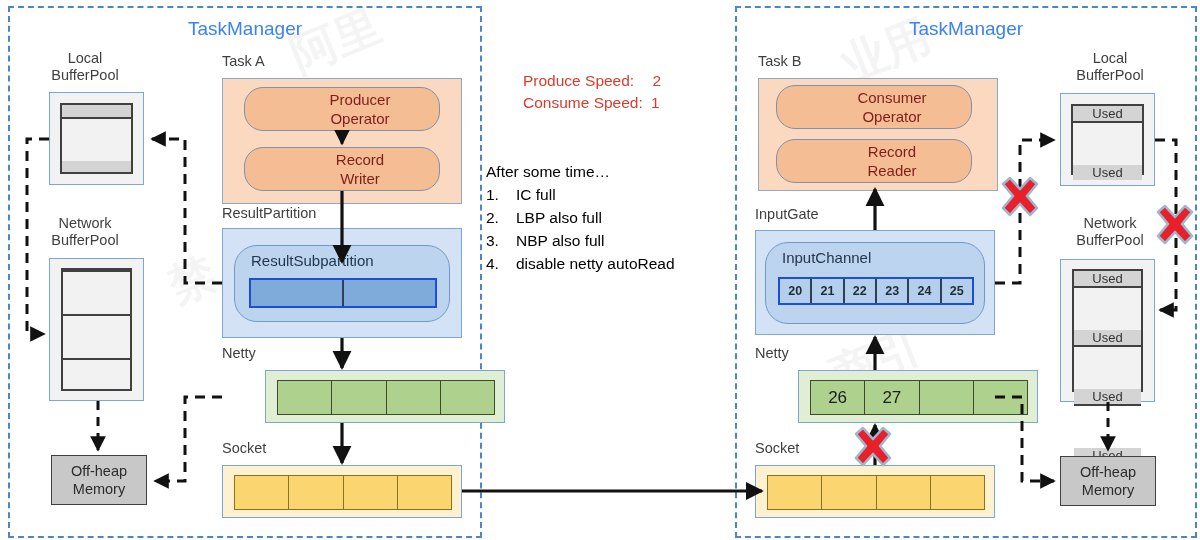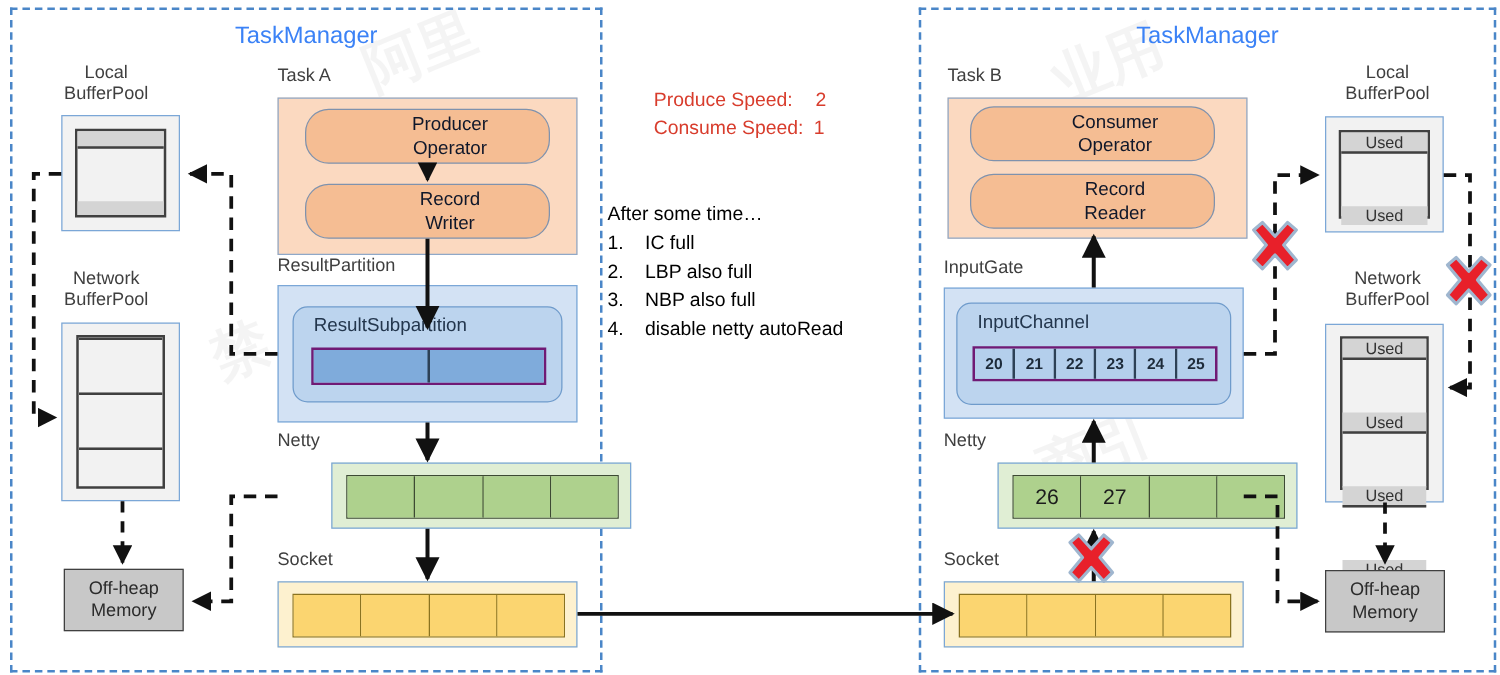--- a/index.html
+++ b/index.html
@@ -13,27 +13,27 @@
   .lbl.center{text-align:center;}
 
   
   .pool{position:absolute;background:#f2f2f2;border:1.3px solid #7ba7d7;box-sizing:border-box;}
   .pool-inner{position:absolute;border:2px solid #404040;box-sizing:border-box;display:flex;flex-direction:column;gap:42px;}
   .pcell{flex:1;background:#d4d4d4;border-bottom:2px solid #404040;display:flex;align-items:center;justify-content:center;font-size:13px;color:#333;box-sizing:border-box;}
   .pcell:last-child{border-bottom:none;}
 
   
   .taskbox{position:absolute;background:#fbd9c0;border:1.3px solid #8fa8c8;box-sizing:border-box;}
-  .opbox{position:absolute;background:#f5bd93;border:1.4px solid #7f92ad;border-radius:19px;box-sizing:border-box;display:flex;align-items:center;justify-content:center;text-align:center;font-size:15px;line-height:19px;color:#0f172a;padding-left:36px;}
+  .opbox{position:absolute;background:#f5bd93;border:1.4px solid #7f92ad;border-radius:19px;box-sizing:border-box;display:flex;align-items:center;justify-content:center;text-align:center;font-size:15px;line-height:19px;color:#7f1d1d;padding-left:36px;}
 
   
   .bluebox{position:absolute;background:#d3e2f4;border:1.3px solid #7ba7d7;box-sizing:border-box;}
-  .bluebox-inner{position:absolute;background:#bcd4ee;border:1.4px solid #6f9bcb;border-radius:12px;box-sizing:border-box;}
+  .bluebox-inner{position:absolute;background:#bcd4ee;border:1.4px solid #6f9bcb;border-radius:23px;box-sizing:border-box;}
   .bluebox-inner .t{position:absolute;left:16px;top:6px;font-size:15px;color:#23364d;}
-  .cellrow{position:absolute;display:flex;border:2px solid #701a75;box-sizing:border-box;}
+  .cellrow{position:absolute;display:flex;border:2px solid #1d4ed8;box-sizing:border-box;}
   .cellrow .c{flex:1;border-right:2px solid #2d4156;box-sizing:border-box;display:flex;align-items:center;justify-content:center;font-size:12.5px;font-weight:bold;color:#1d2b3a;}
   .cellrow .c:last-child{border-right:none;}
   .c.blue{background:#7fabdb;}
   .c.blue2{background:#b4cfec;}
 
   
   .strip{position:absolute;box-sizing:border-box;border:1.2px solid #7ba7d7;}
   .strip.green{background:#e0eed4;margin-left:43px;}
   .strip.yellow{background:#fdf1cf;}
   .stripcells{position:absolute;display:flex;border:1.6px solid #3d4a33;box-sizing:border-box;}

